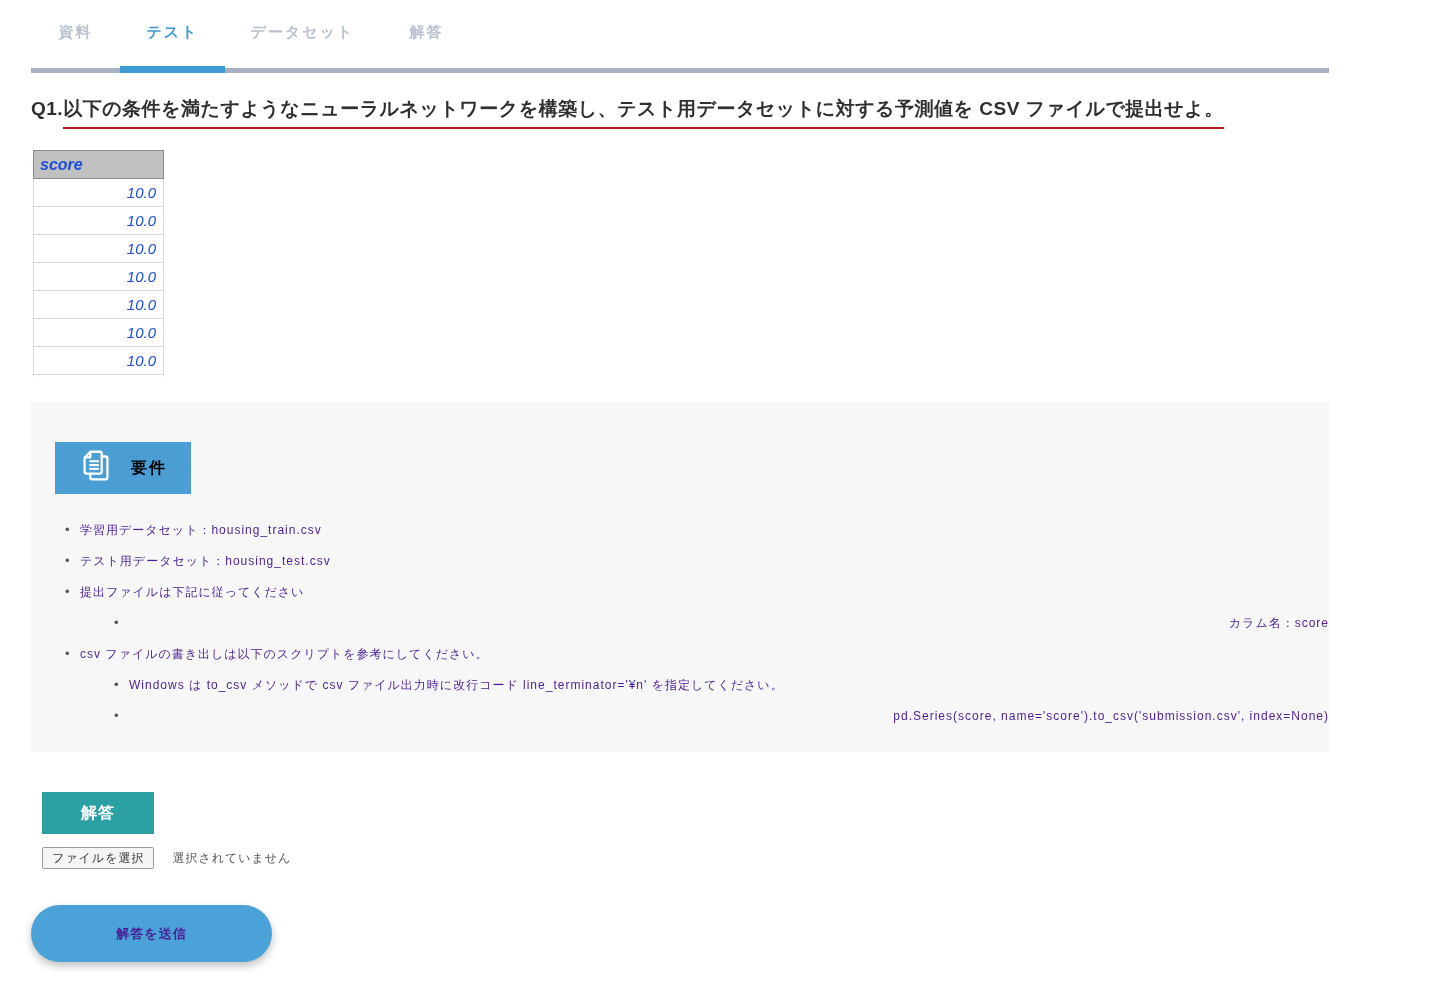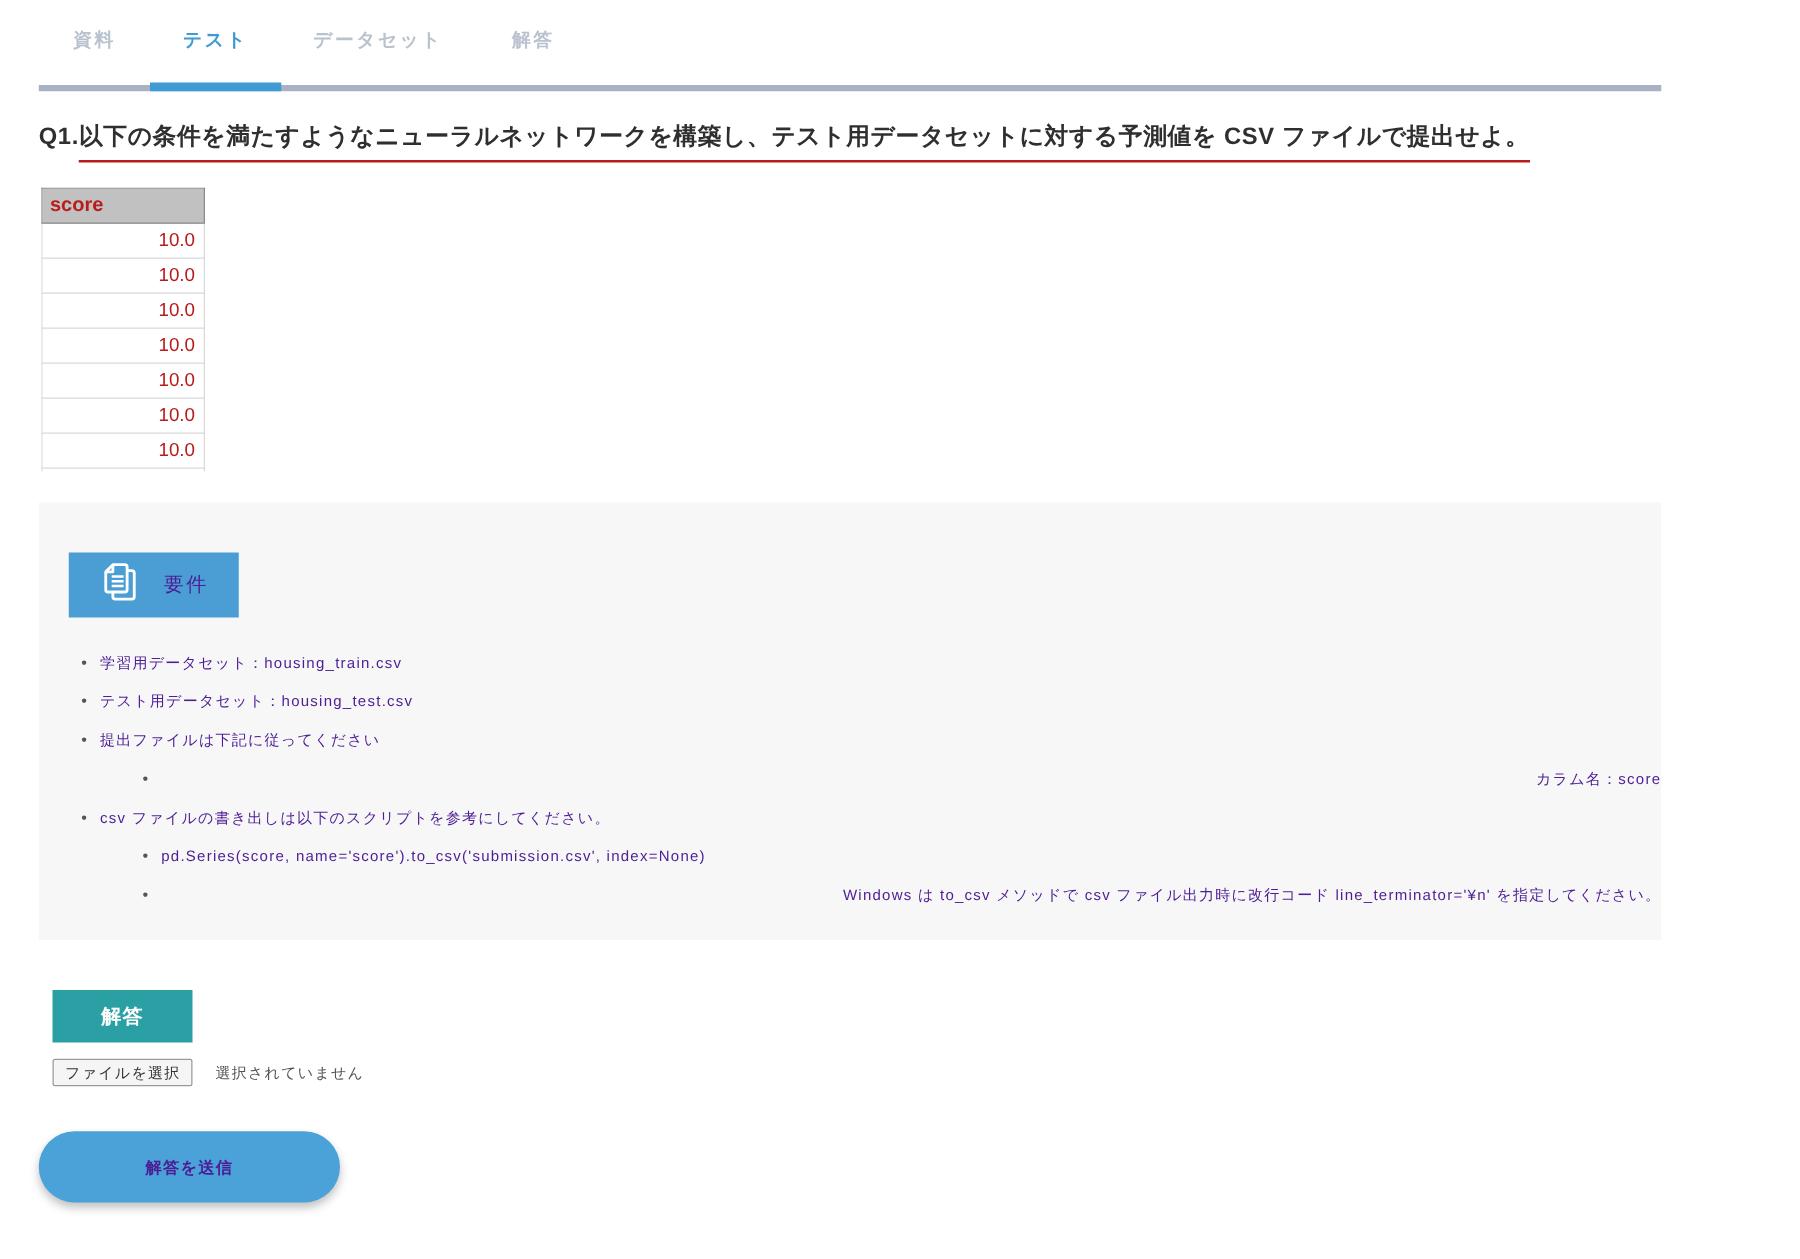--- a/index.html
+++ b/index.html
@@ -17,31 +17,31 @@
   .tab-kaito { width:93px; }
   .tab-bar { position:relative; margin-top:25px; height:5px; background:#a9b2c2; width:1298px; }
   .tab-bar-active { position:absolute; left:89px; top:-2px; width:105px; height:7px; background:#3f9bd3; }
 
   
   .q-title { margin-top:23px; font-size:19px; font-weight:bold; color:#2f2f2f; letter-spacing:0.5px; white-space:nowrap; }
   .q-title .q-underlined { border-bottom:2px solid #b91c1c; padding-bottom:8px; }
 
   
   .table-clip { margin-top:28px; margin-left:2px; height:227px; width:140px; overflow:hidden; }
-  table.score { border-collapse:collapse; font-size:15px; color:#b91c1c; }
+  table.score { border-collapse:collapse; font-size:15px; color:#1d4ed8;font-style:italic; }
   table.score th { background:#c1c1c1; border:1px solid #8a8a8a; width:130px; height:28px;
                    text-align:left; padding-left:6px; font-size:16px; }
   table.score td { background:#ffffff; border:1px solid #d9d9d9; height:28px;
                    text-align:right; padding-right:7px;margin-top:15px; }
 
   
   .panel { margin-top:25px; width:1298px; height:350px; background:#f7f7f7; padding:40px 0 0 24px; }
   .badge { display:inline-flex; align-items:center; height:52px; background:#4a9ed3;
            padding:0 24px 0 22px; gap:16px; }
-  .badge-label { color:#4c1d95; font-size:16px; font-weight:normal; letter-spacing:2px; }
+  .badge-label { color:#000000; font-size:16px; font-weight:bold; letter-spacing:2px; }
   .req-list { list-style:none; margin-top:30px; font-size:12px; color:#4c1d95; letter-spacing:1px; }
   .req-list li { position:relative; padding-left:25px; margin-bottom:19px; line-height:12px; }
   .req-list li::before { content:"•"; position:absolute; left:10px; color:#555; font-size:13px; }
   .req-list ul { list-style:none; margin-top:19px; margin-left:24px; }
   .req-list ul li { margin-bottom:19px; }
   .req-list ul li:last-child { margin-bottom:0;text-align:right; }
 
   
   .answer-head { margin-top:40px; margin-left:11px; width:112px; height:42px; background:#2ba0a4;
                  display:flex; align-items:center; justify-content:center;
@@ -136,22 +136,22 @@
         <li>テスト用データセット：housing_test.csv</li>
         <li>
           <span>提出ファイルは下記に従ってください</span>
           <ul>
             <li>カラム名：score</li>
           </ul>
         </li>
         <li>
           <span>csv ファイルの書き出しは以下のスクリプトを参考にしてください。</span>
           <ul>
+            <li>Windows は to_csv メソッドで csv ファイル出力時に改行コード line_terminator='¥n' を指定してください。</li>
             <li>pd.Series(score, name='score').to_csv('submission.csv', index=None)</li>
-            <li>Windows は to_csv メソッドで csv ファイル出力時に改行コード line_terminator='¥n' を指定してください。</li>
           </ul>
         </li>
       </ul>
     </div>
 
     
     <div class="answer-head">解答</div>
 
     <div class="file-row">
       <span class="file-btn">ファイルを選択</span>

